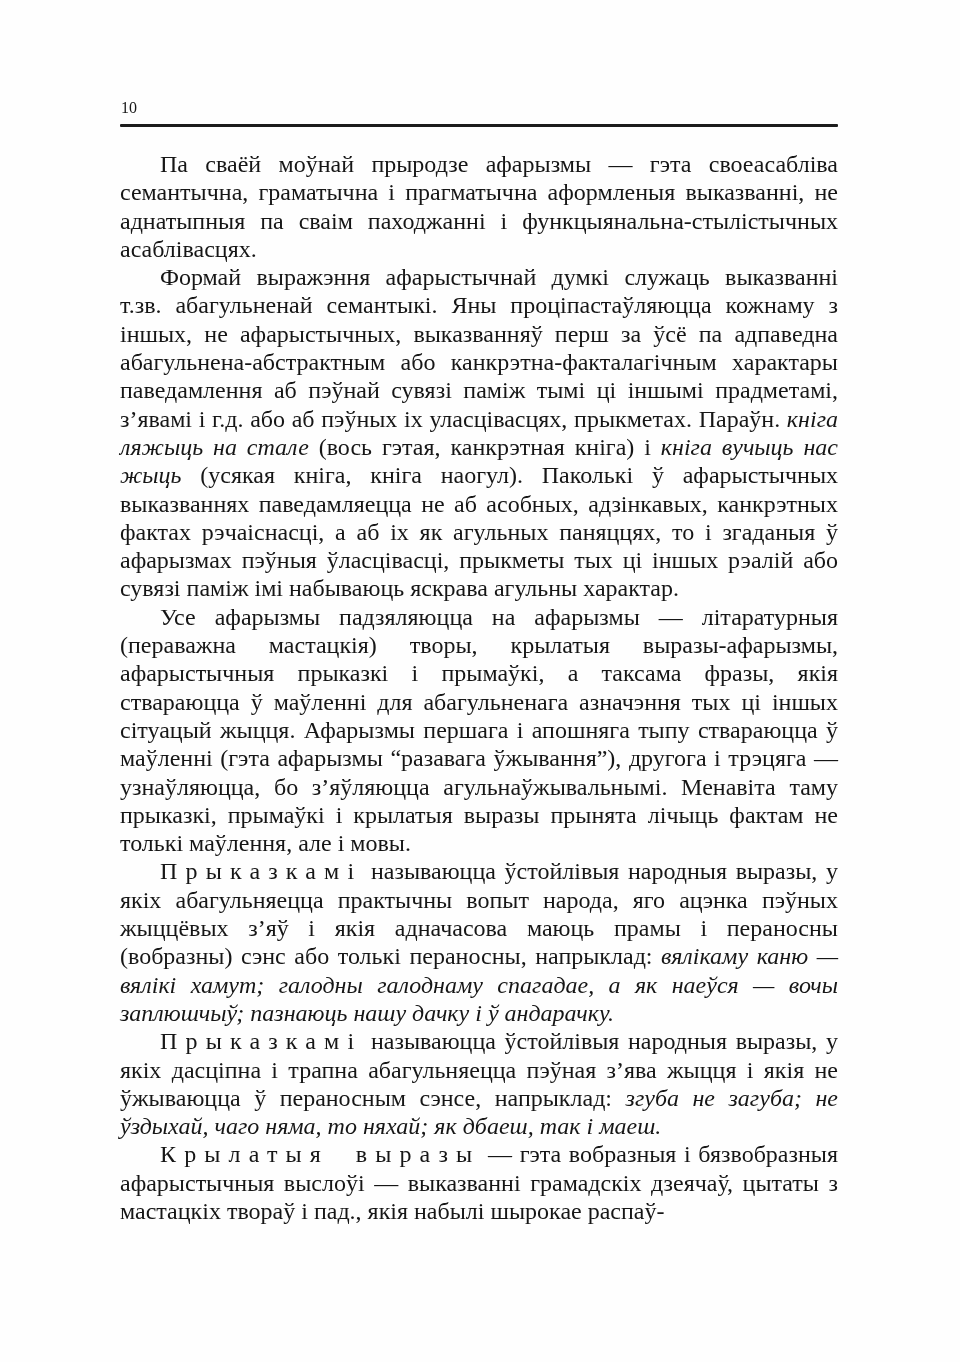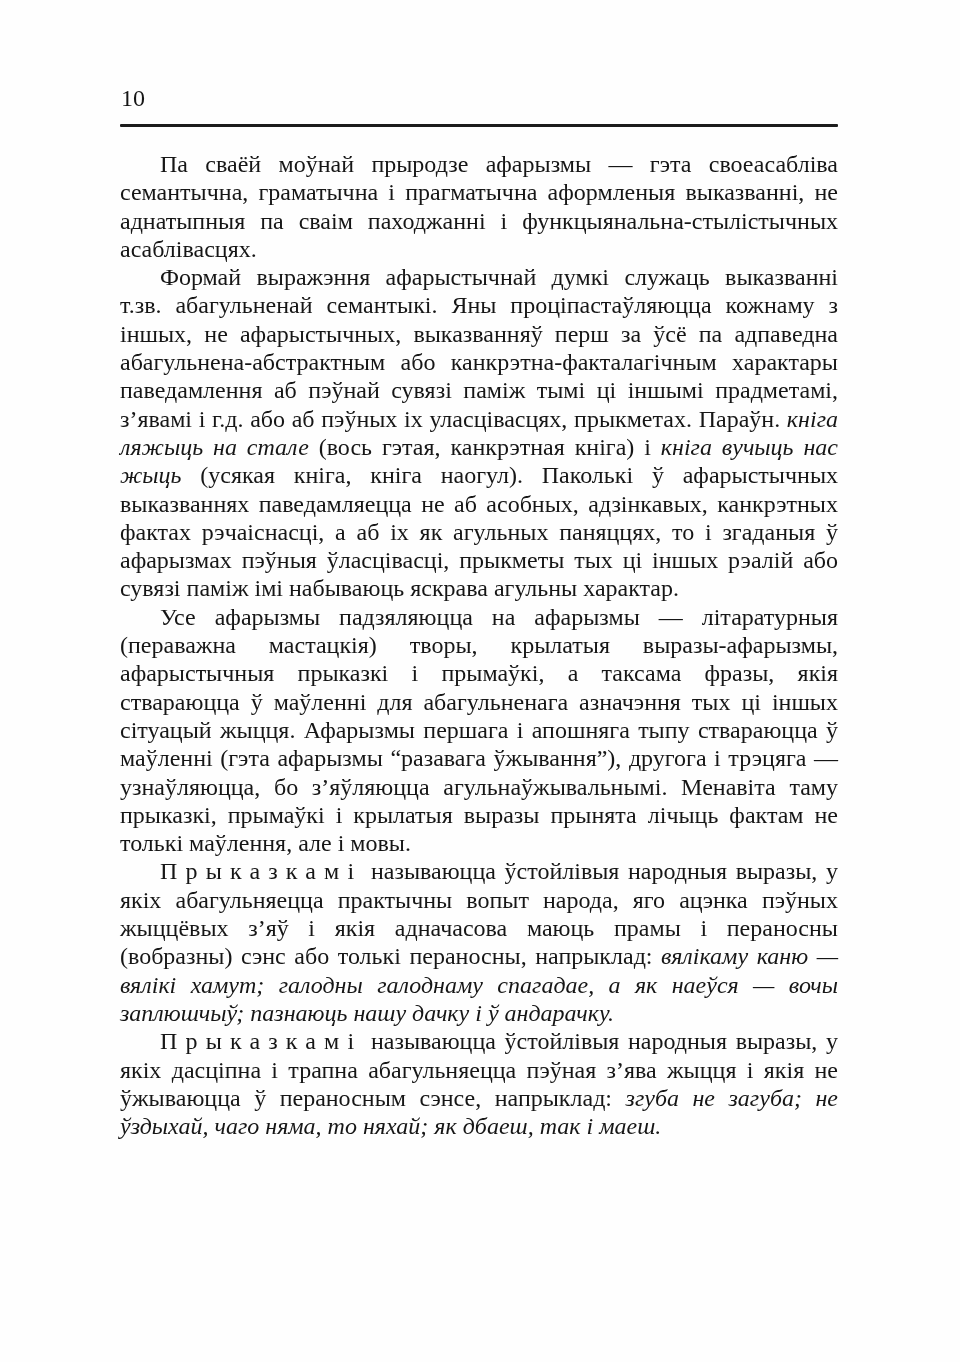--- a/index.html
+++ b/index.html
@@ -12,22 +12,22 @@
     width: 960px;
     height: 1362px;
     background: #fefefe;
     color: #1a1a1a;
     font-family: "Liberation Serif", "DejaVu Serif", serif;
     overflow: hidden;
   }
   .page-number {
     position: absolute;
     left: 121px;
-    top: 84px;
-    font-size: 24px;
+    top: 94px;
+    font-size: 16px;
     line-height: 28px;
     color: #161616;
   }
   .header-rule {
     position: absolute;
     left: 120px;
     top: 124px;
     width: 718px;
     height: 3px;
     background: #1c1c1c;
@@ -57,14 +57,15 @@
 
 <div class="page">
   <div class="page-number">10</div>
   <div class="header-rule"></div>
   <main class="text-block">
       <p class="para"><span class="seg-normal">Па сваёй моўнай прыродзе афарызмы — гэта своеасабліва семантычна, граматычна і прагматычна аформленыя выказванні, не аднатыпныя па сваім паходжанні і функцыянальна-стылістычных асаблівасцях.</span></p>
       <p class="para"><span class="seg-normal">Формай выражэння афарыстычнай думкі служаць выказванні т.зв. абагульненай семантыкі. Яны проціпастаўляюцца кожнаму з іншых, не афарыстычных, выказванняў перш за ўсё па адпаведна абагульнена-абстрактным або канкрэтна-факталагічным характары паведамлення аб пэўнай сувязі паміж тымі ці іншымі прадметамі, з’явамі і г.д. або аб пэўных іх уласцівасцях, прыкметах. Параўн. </span><span class="seg-italic">кніга ляжыць на стале</span><span class="seg-normal"> (вось гэтая, канкрэтная кніга) і </span><span class="seg-italic">кніга вучыць нас жыць</span><span class="seg-normal"> (усякая кніга, кніга наогул). Паколькі ў афарыстычных выказваннях паведамляецца не аб асобных, адзінкавых, канкрэтных фактах рэчаіснасці, а аб іх як агульных паняццях, то і згаданыя ў афарызмах пэўныя ўласцівасці, прыкметы тых ці іншых рэалій або сувязі паміж імі набываюць яскрава агульны характар.</span></p>
       <p class="para"><span class="seg-normal">Усе афарызмы падзяляюцца на афарызмы — літаратурныя (пераважна мастацкія) творы, крылатыя выразы-афарызмы, афарыстычныя прыказкі і прымаўкі, а таксама фразы, якія ствараюцца ў маўленні для абагульненага азначэння тых ці іншых сітуацый жыцця. Афарызмы першага і апошняга тыпу ствараюцца ў маўленні (гэта афарызмы “разавага ўжывання”), другога і трэцяга — узнаўляюцца, бо з’яўляюцца агульнаўжывальнымі. Менавіта таму прыказкі, прымаўкі і крылатыя выразы прынята лічыць фактам не толькі маўлення, але і мовы.</span></p>
       <p class="para"><span class="seg-spaced">Прыказкамі</span><span class="seg-normal"> называюцца ўстойлівыя народныя выразы, у якіх абагульняецца практычны вопыт народа, яго ацэнка пэўных жыццёвых з’яў і якія адначасова маюць прамы і пераносны (вобразны) сэнс або толькі пераносны, напрыклад: </span><span class="seg-italic">вялікаму каню — вялікі хамут; галодны галоднаму спагадае, а як наеўся — вочы заплюшчыў; пазнаюць нашу дачку і ў андарачку.</span></p>
       <p class="para"><span class="seg-spaced">Прыказкамі</span><span class="seg-normal"> называюцца ўстойлівыя народныя выразы, у якіх дасціпна і трапна абагульняецца пэўная з’ява жыцця і якія не ўжываюцца ў пераносным сэнсе, напрыклад: </span><span class="seg-italic">згуба не загуба; не ўздыхай, чаго няма, то няхай; як дбаеш, так і маеш.</span></p>
+      <p class="para"><span class="seg-spaced">Крылатыя выразы</span><span class="seg-normal"> — гэта вобразныя і бязвобразныя афарыстычныя выслоўі — выказванні грамадскіх дзеячаў, цытаты з мастацкіх твораў і пад., якія набылі шырокае распаў-</span></p>
     </main>
 </div>
 
 </body></html>

